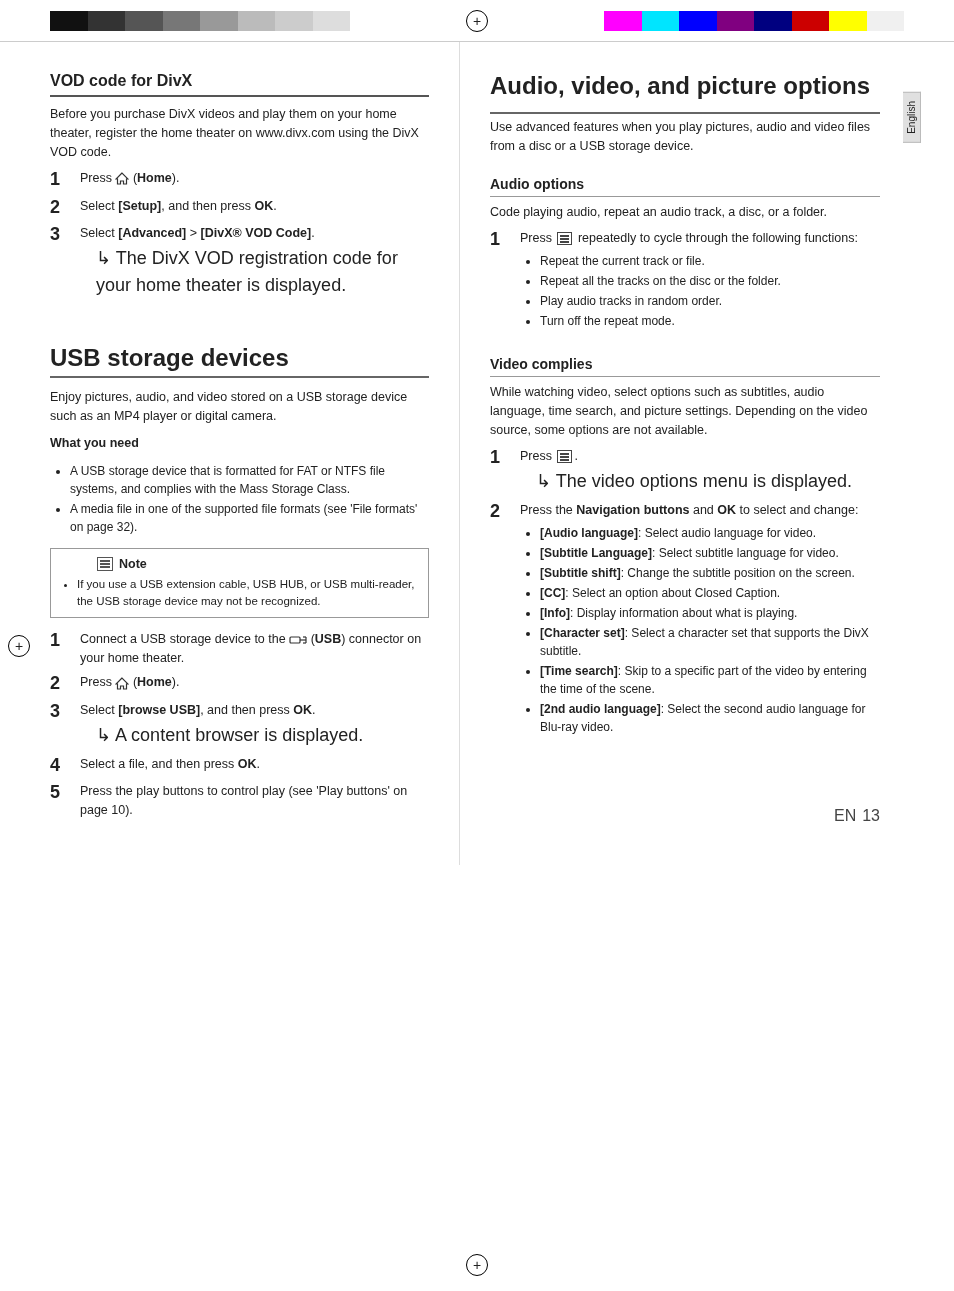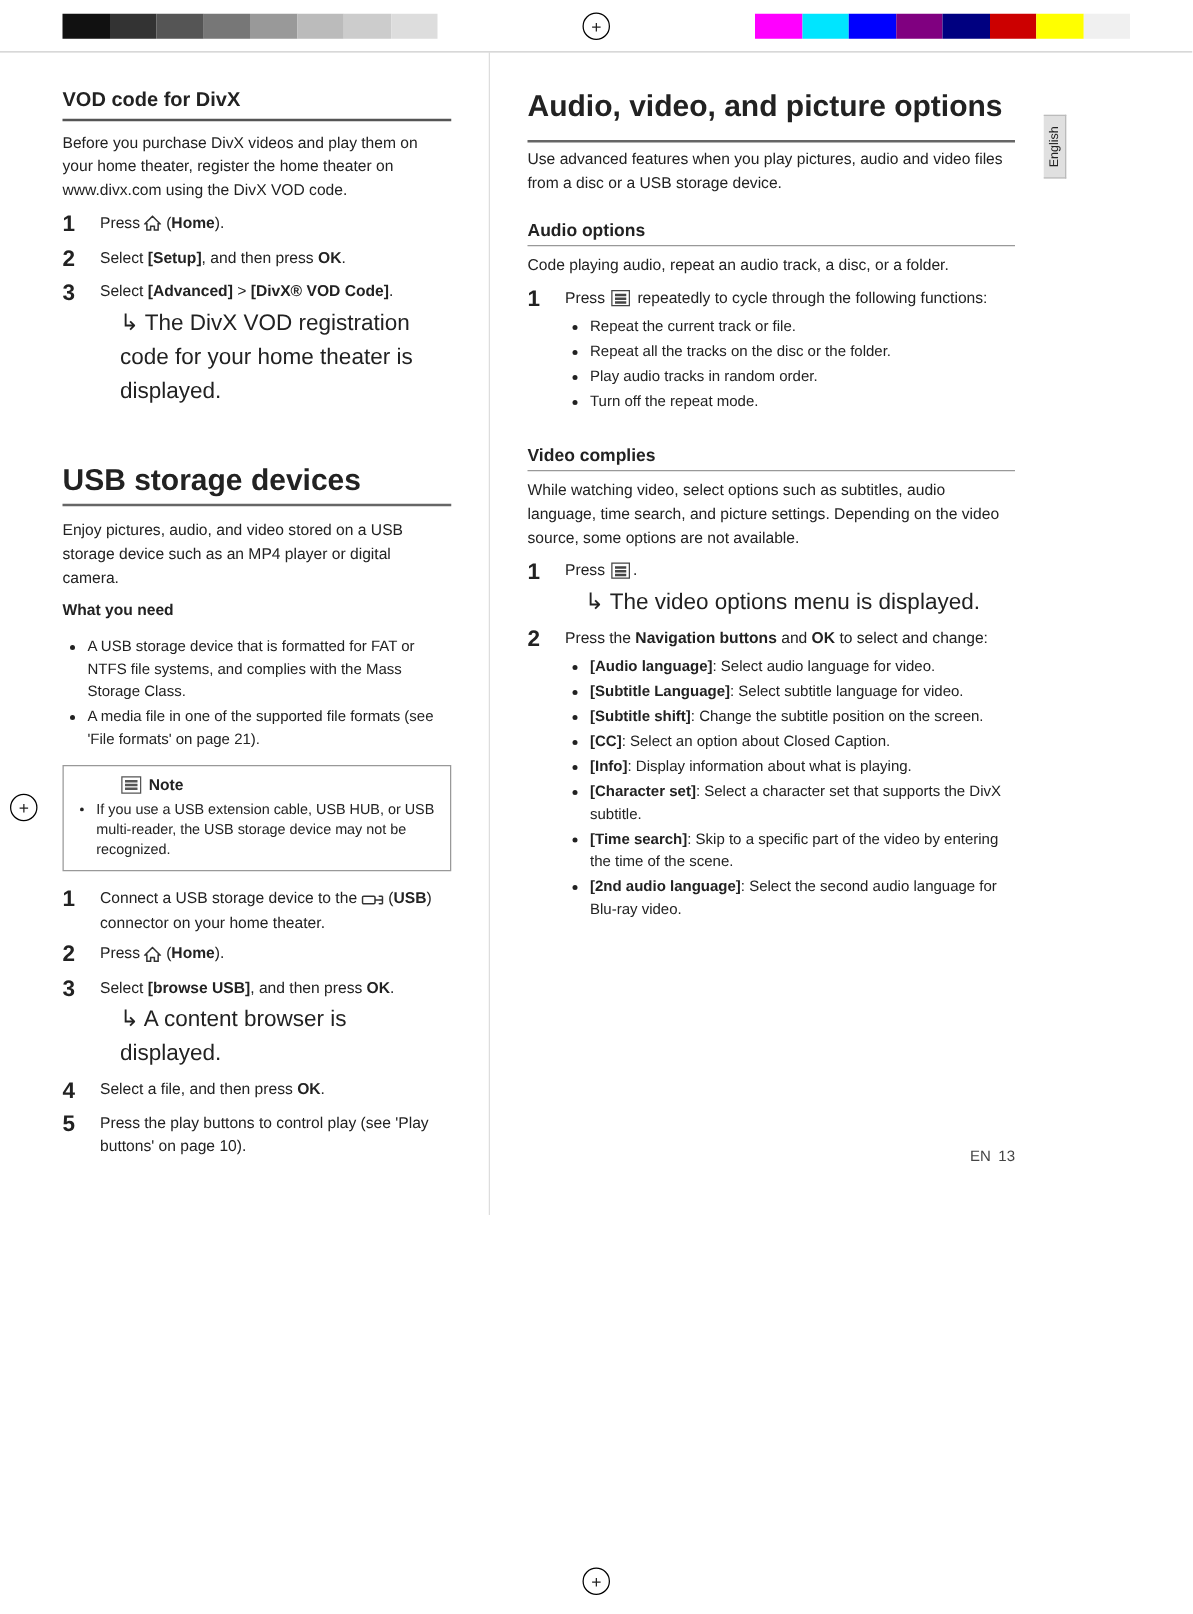--- a/index.html
+++ b/index.html
@@ -14,21 +14,21 @@
     }
 
     
     .main-content {
       display: flex;
       padding: 0;
     }
 
     
     .left-col {
-      width: 392px;
+      width: 460px;
       padding: 30px 30px 30px 50px;
       border-right: 1px solid #ddd;
     }
 
     
     .right-col {
       width: 460px;
       padding: 30px 40px 30px 30px;
       position: relative;
     }
@@ -235,21 +235,21 @@
       </ol>
     </div>
 
     <div class="usb-section">
       <h2 style="font-size:24px; font-weight:bold; border-bottom:2px solid #666; padding-bottom:4px; margin-bottom:10px;">USB storage devices</h2>
       <p>Enjoy pictures, audio, and video stored on a USB storage device such as an MP4 player or digital camera.</p>
 
       <p class="what-you-need">What you need</p>
       <ul class="bullet-list">
         <li>A USB storage device that is formatted for FAT or NTFS file systems, and complies with the Mass Storage Class.</li>
-        <li>A media file in one of the supported file formats (see 'File formats' on page 21).</li>
+        <li>A media file in one of the supported file formats (see 'File formats' on page 32).</li>
       </ul>
 
       <div class="note-box">
         <div class="note-header">
           <span style="display:inline-block;width:16px;height:14px;border:1.5px solid #555;margin-right:6px;position:relative;">
             <span style="position:absolute;top:2px;left:2px;right:2px;height:1.5px;background:#555;box-shadow:0 3px 0 #555, 0 6px 0 #555;display:block;"></span>
           </span>
           <span>Note</span>
         </div>
         <ul>
@@ -364,21 +364,21 @@
               <li><strong>[Info]</strong>: Display information about what is playing.</li>
               <li><strong>[Character set]</strong>: Select a character set that supports the DivX subtitle.</li>
               <li><strong>[Time search]</strong>: Skip to a specific part of the video by entering the time of the scene.</li>
               <li><strong>[2nd audio language]</strong>: Select the second audio language for Blu-ray video.</li>
             </ul>
           </span>
         </li>
       </ol>
     </div>
 
-    <div style="position:absolute;bottom:40px;right:40px;font-size:12px;color:#444;display:flex;gap:6px;align-items:center;text-align:right;">
+    <div style="position:absolute;bottom:40px;right:40px;font-size:16px;color:#444;display:flex;gap:6px;align-items:center;text-align:right;">
       <span>EN</span>
       <span>13</span>
     </div>
 
   </div>
 </div>
 
 <div style="position:absolute;bottom:15px;left:50%;transform:translateX(-50%);width:22px;height:22px;border:1.5px solid #000;border-radius:50%;display:flex;align-items:center;justify-content:center;font-size:14px;">+</div>
 
 <div style="position:absolute;top:50%;left:8px;transform:translateY(-50%);width:22px;height:22px;border:1.5px solid #000;border-radius:50%;display:flex;align-items:center;justify-content:center;font-size:14px;">+</div>

